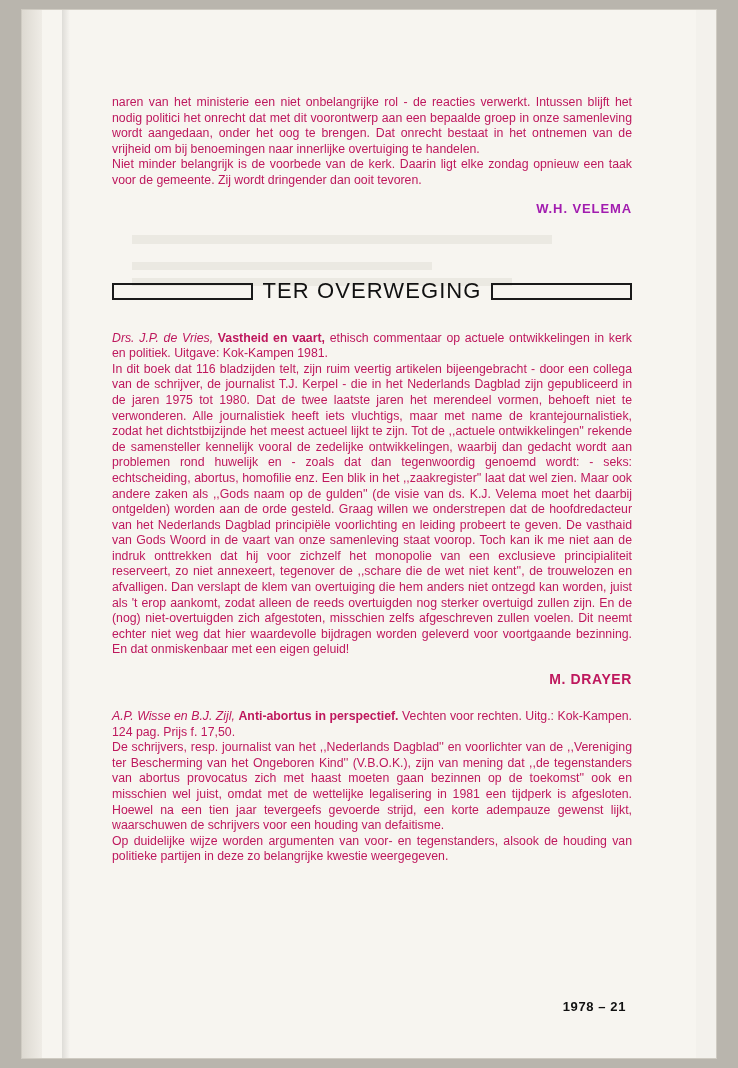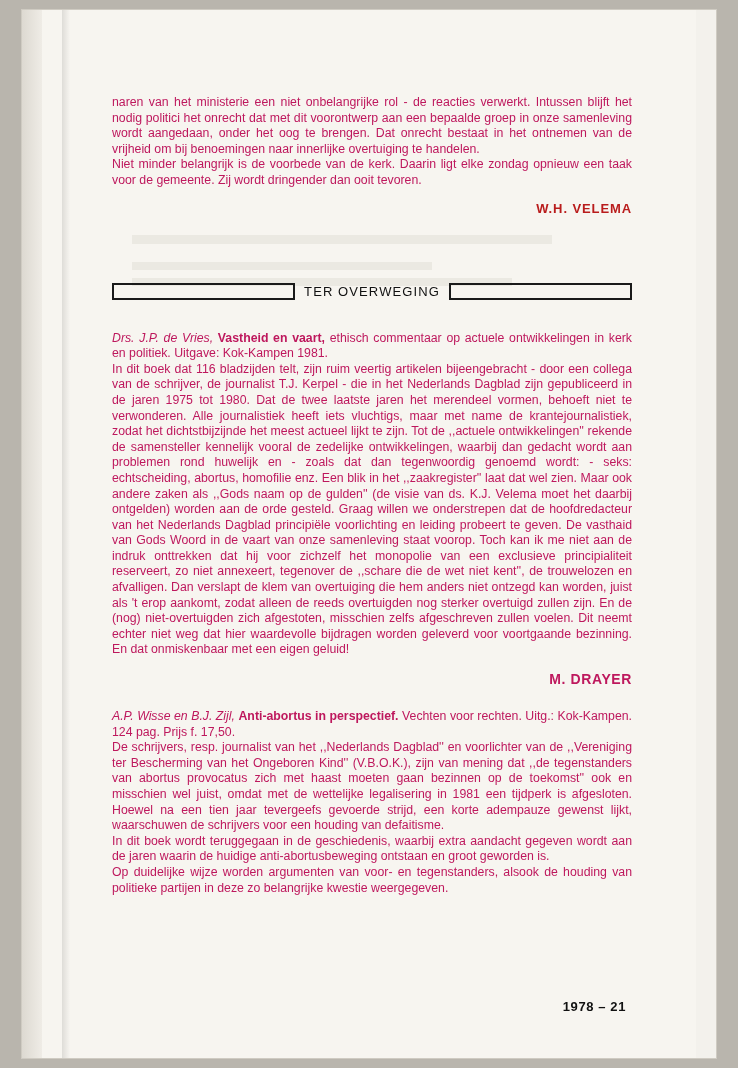--- a/index.html
+++ b/index.html
@@ -45,21 +45,21 @@
     text-align: justify;
     text-justify: inter-word;
   }
   .para + .para { margin-top: 0; }
   .gap { margin-top: 11px; }
   .signature {
     text-align: right;
     font-size: 13px;
     font-weight: bold;
     letter-spacing: 0.9px;
-    color: #b91c1c;
+    color: #a21caf;
     margin-top: 12px;
   }
   .signature2 {
     text-align: right;
     font-size: 14px;
     font-weight: bold;
     letter-spacing: 0.6px;
     color: #be185d;
     margin-top: 13px;
   }
@@ -74,21 +74,21 @@
   }
   .banner .bar {
     height: 17px;
     border: 2px solid #1a1a1a;
     box-sizing: border-box;
     flex: 1 1 auto;
   }
   .banner .bar.left { margin-right: 9px; }
   .banner .bar.right { margin-left: 9px; }
   .banner .banner-title {
-    font-size: 13px;
+    font-size: 22px;
     letter-spacing: 1.1px;
     color: #111;
     white-space: nowrap;
     flex: 0 0 auto;
     font-weight: normal;
   }
   .it { font-style: italic; }
   .bd { font-weight: bold; }
   .footer {
     position: absolute;
@@ -145,20 +145,19 @@
 
       <p class="para"><span class="it">Drs. J.P. de Vries,</span> <span class="bd">Vastheid en vaart,</span> <span>ethisch commentaar op actuele ontwikkelingen in kerk en politiek. Uitgave: Kok-Kampen 1981.</span></p>
 
       <p class="para gap">In dit boek dat 116 bladzijden telt, zijn ruim veertig artikelen bijeengebracht - door een collega van de schrijver, de journalist T.J. Kerpel - die in het Nederlands Dagblad zijn gepubliceerd in de jaren 1975 tot 1980. Dat de twee laatste jaren het merendeel vormen, behoeft niet te verwonderen. Alle journalistiek heeft iets vluchtigs, maar met name de krantejournalistiek, zodat het dichtstbijzijnde het meest actueel lijkt te zijn. Tot de ,,actuele ontwikkelingen'' rekende de samensteller kennelijk vooral de zedelijke ontwikkelingen, waarbij dan gedacht wordt aan problemen rond huwelijk en - zoals dat dan tegenwoordig genoemd wordt: - seks: echtscheiding, abortus, homofilie enz. Een blik in het ,,zaakregister'' laat dat wel zien. Maar ook andere zaken als ,,Gods naam op de gulden'' (de visie van ds. K.J. Velema moet het daarbij ontgelden) worden aan de orde gesteld. Graag willen we onderstrepen dat de hoofdredacteur van het Nederlands Dagblad principiële voorlichting en leiding probeert te geven. De vasthaid van Gods Woord in de vaart van onze samenleving staat voorop. Toch kan ik me niet aan de indruk onttrekken dat hij voor zichzelf het monopolie van een exclusieve principialiteit reserveert, zo niet annexeert, tegenover de ,,schare die de wet niet kent'', de trouwelozen en afvalligen. Dan verslapt de klem van overtuiging die hem anders niet ontzegd kan worden, juist als 't erop aankomt, zodat alleen de reeds overtuigden nog sterker overtuigd zullen zijn. En de (nog) niet-overtuigden zich afgestoten, misschien zelfs afgeschreven zullen voelen. Dit neemt echter niet weg dat hier waardevolle bijdragen worden geleverd voor voortgaande bezinning. En dat onmiskenbaar met een eigen geluid!</p>
 
       <div class="signature2">M. DRAYER</div>
 
       <p class="para" style="margin-top:22px;"><span class="it">A.P. Wisse en B.J. Zijl,</span> <span class="bd">Anti-abortus in perspectief.</span> <span>Vechten voor rechten. Uitg.: Kok-Kampen. 124 pag. Prijs f. 17,50.</span></p>
 
       <p class="para gap">De schrijvers, resp. journalist van het ,,Nederlands Dagblad'' en voorlichter van de ,,Vereniging ter Bescherming van het Ongeboren Kind'' (V.B.O.K.), zijn van mening dat ,,de tegenstanders van abortus provocatus zich met haast moeten gaan bezinnen op de toekomst'' ook en misschien wel juist, omdat met de wettelijke legalisering in 1981 een tijdperk is afgesloten. Hoewel na een tien jaar tevergeefs gevoerde strijd, een korte adempauze gewenst lijkt, waarschuwen de schrijvers voor een houding van defaitisme.</p>
-      <p class="para">In dit boek wordt teruggegaan in de geschiedenis, waarbij extra aandacht gegeven wordt aan de jaren waarin de huidige anti-abortusbeweging ontstaan en groot geworden is.</p>
       <p class="para">Op duidelijke wijze worden argumenten van voor- en tegenstanders, alsook de houding van politieke partijen in deze zo belangrijke kwestie weergegeven.</p>
 
     </div>
 
     <div class="footer">1978 – 21</div>
   </div>
 </div>
 
 </body></html>

